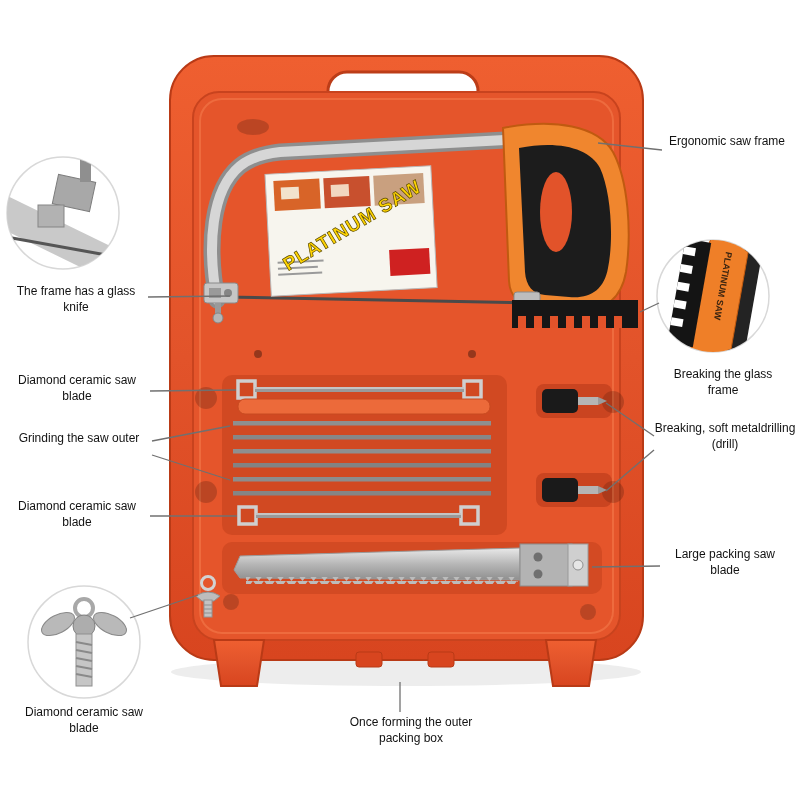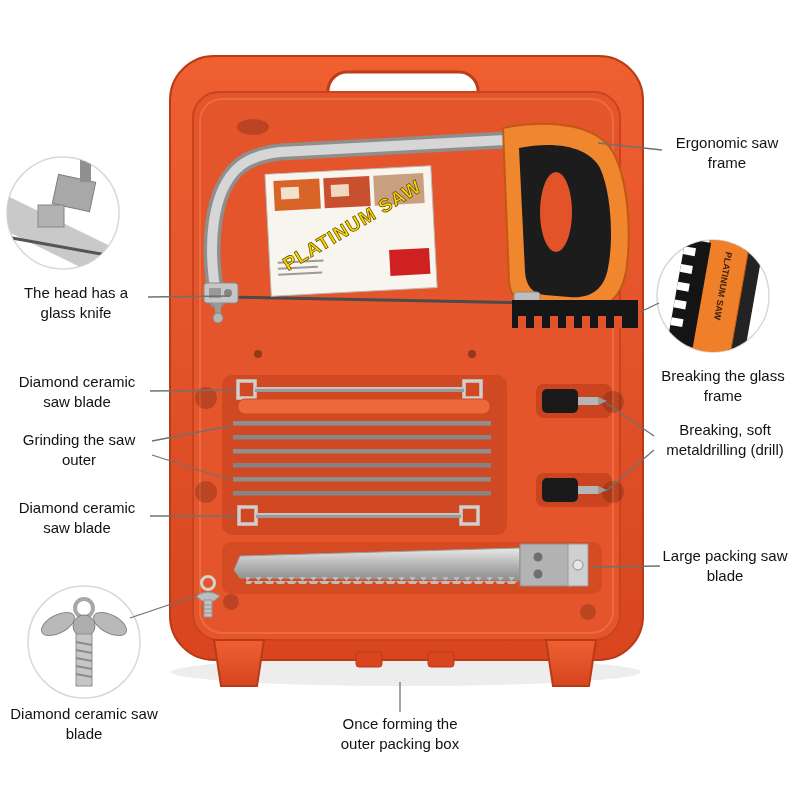--- a/index.html
+++ b/index.html
@@ -1,19 +1,19 @@
 <!DOCTYPE html>
 <html><head>
 <meta charset="utf-8">
 <style>
   html,body{margin:0;padding:0;background:#ffffff;}
   .stage{position:relative;width:800px;height:800px;background:#ffffff;overflow:hidden;
          font-family:"Liberation Sans",sans-serif;}
   .stage svg{position:absolute;left:0;top:0;}
-  .label{position:absolute;font-size:15px;line-height:1.35;color:#121212;text-align:center;}
+  .label{position:absolute;font-size:12px;line-height:1.35;color:#121212;text-align:center;}
 </style>
 </head>
 <body>
 
 <div class="stage">
 
 <svg width="800" height="800" viewBox="0 0 800 800">
   <defs>
     <linearGradient id="caseGrad" x1="0" y1="0" x2="0" y2="1">
       <stop offset="0" stop-color="#ef5f30"></stop>
@@ -228,33 +228,33 @@
     <line x1="660" y1="566" x2="592" y2="567"></line>
     <line x1="150" y1="391" x2="236" y2="390"></line>
     <line x1="152" y1="441" x2="230" y2="426"></line>
     <line x1="152" y1="455" x2="230" y2="480"></line>
     <line x1="150" y1="516" x2="237" y2="516"></line>
     <line x1="400" y1="712" x2="400" y2="682"></line>
     <line x1="130" y1="618" x2="198" y2="595"></line>
   </g>
 </svg>
 
-<div class="label" style="left:6px;top:283px;width:140px">The head has a glass knife</div>
+<div class="label" style="left:6px;top:283px;width:140px">The frame has a glass knife</div>
 
 <div class="label" style="left:663px;top:133px;width:128px">Ergonomic saw frame</div>
 
 <div class="label" style="left:660px;top:366px;width:126px">Breaking the glass frame</div>
 
 <div class="label" style="left:4px;top:372px;width:146px">Diamond ceramic saw blade</div>
 
 <div class="label" style="left:18px;top:430px;width:122px">Grinding the saw outer</div>
 
 <div class="label" style="left:4px;top:498px;width:146px">Diamond ceramic saw blade</div>
 
 <div class="label" style="left:652px;top:420px;width:146px">Breaking, soft metaldrilling (drill)</div>
 
 <div class="label" style="left:660px;top:546px;width:130px">Large packing saw blade</div>
 
 <div class="label" style="left:10px;top:704px;width:148px">Diamond ceramic saw blade</div>
 
-<div class="label" style="left:325px;top:714px;width:150px">Once forming the outer packing box</div>
+<div class="label" style="left:336px;top:714px;width:150px">Once forming the outer packing box</div>
 
 </div>
 
 </body></html>

